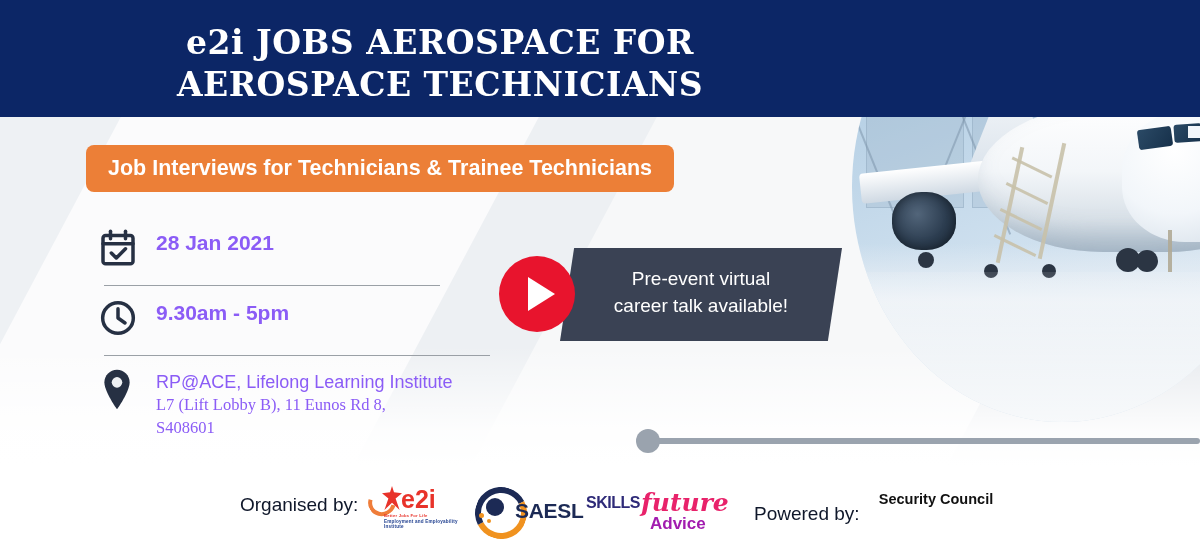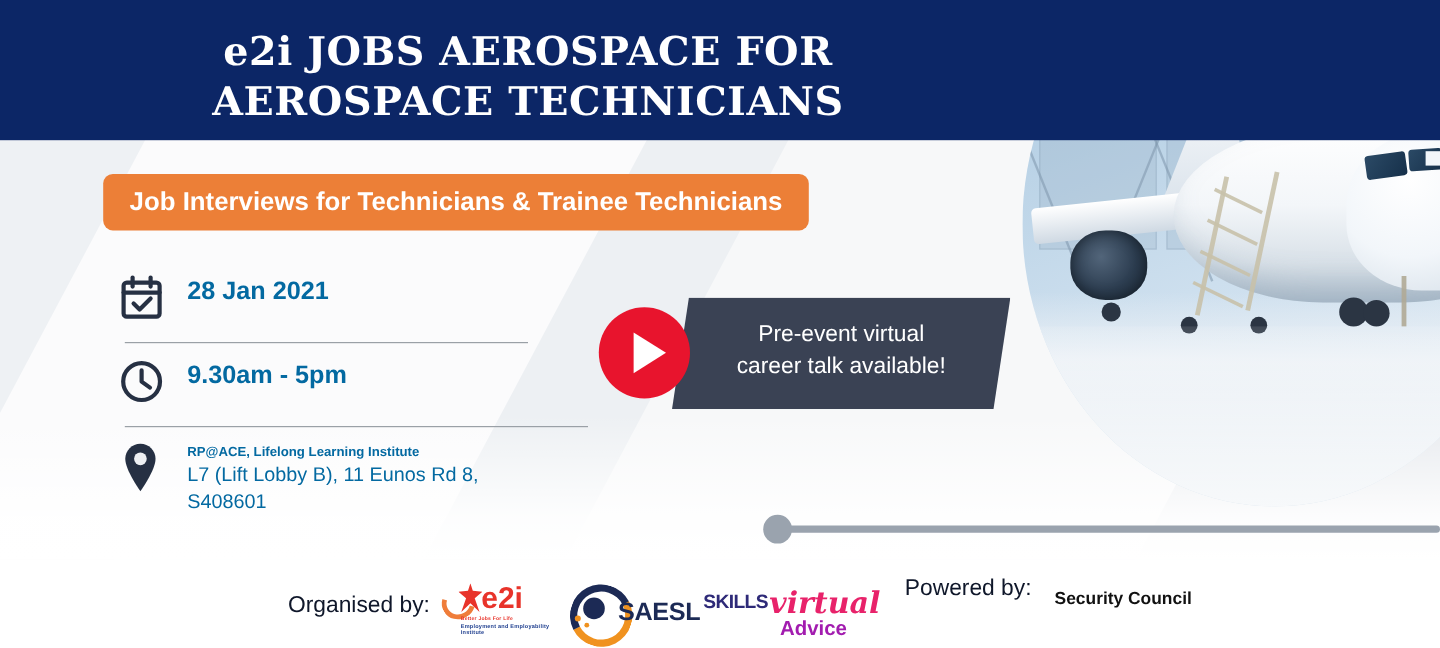--- a/index.html
+++ b/index.html
@@ -191,35 +191,35 @@
   }
   .info-icon {
     width: 58px;
     flex: 0 0 58px;
     display: flex;
     align-items: center;
     justify-content: flex-start;
     padding-top: 6px;
   }
   .info-text {
-    color: #0369a1;
+    color: #8b5cf6;
     font-size: 21px;
     font-weight: bold;
     padding-top: 8px;
     line-height: 1.24;
   }
   .divider {
     height: 1px;
     background: #9aa0a6;
     margin: 7px 0 6px 6px;
   }
   .divider.d1 { width: 336px; }
   .divider.d2 { width: 386px; }
-  .addr-line1 { font-weight: bold; font-size: 11px; line-height: 1.35; }
-  .addr-line2 { font-weight: normal; font-size: 16.5px; line-height: 1.35; }
+  .addr-line1 { font-weight: normal; font-size: 18px; line-height: 1.35; }
+  .addr-line2 { font-weight: normal; font-size: 16.5px; line-height: 1.35; font-family: Liberation Serif, serif; }
 
   
   .callout {
     position: absolute;
     left: 560px; top: 248px;
     width: 282px;
     height: 93px;
     background: #3a4254;
     clip-path: polygon(5% 0, 100% 0, 95% 100%, 0 100%);
   }
@@ -274,21 +274,21 @@
     height: 74px;
     background: #ffffff;
     display: flex;
     align-items: center;
   }
   .footer-label {
     color: #0f172a;
     font-size: 19px;
   }
   .org-label { position: absolute; left: 240px; top: 494px; }
-  .pow-label { position: absolute; left: 754px; top: 480px; text-align: right; }
+  .pow-label { position: absolute; left: 754px; top: 503px; text-align: right; }
 
   
   .logo-e2i { position: absolute; left: 368px; top: 486px; width: 96px; height: 42px; }
   .e2i-mark { position: relative; height: 26px; }
   .e2i-swoosh {
     position: absolute; left: 0; top: 3px;
     width: 20px; height: 19px;
     border: 4px solid #ef7d3a;
     border-radius: 50%;
     border-right-color: transparent;
@@ -523,21 +523,21 @@
   <div class="logo-saesl">
     <div class="saesl-ring"></div>
     <div class="saesl-inner"></div>
     <div class="saesl-dot" style="left:4px;top:26px;width:5px;height:5px;"></div>
     <div class="saesl-dot" style="left:12px;top:32px;width:4px;height:4px;"></div>
     <div class="saesl-word">SAESL</div>
   </div>
 
   <div class="logo-sf">
     <div class="sf-skills">SKILLS</div>
-    <div class="sf-future">virtual</div>
+    <div class="sf-future">future</div>
     <div class="sf-advice">Advice</div>
   </div>
 
   <div class="footer-label pow-label">Powered by:</div>
 
   <div class="logo-ntuc">
     <div>Security Council</div>
   </div>
 
 </div>

